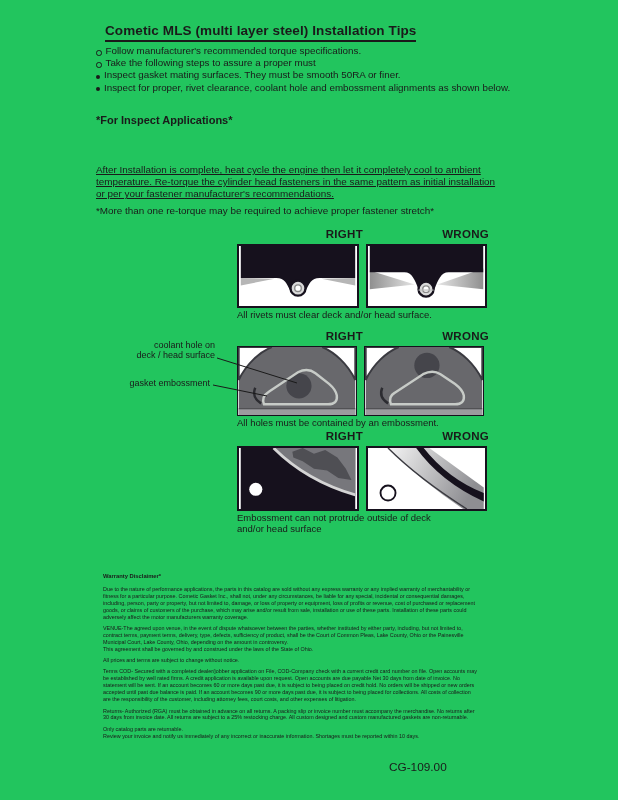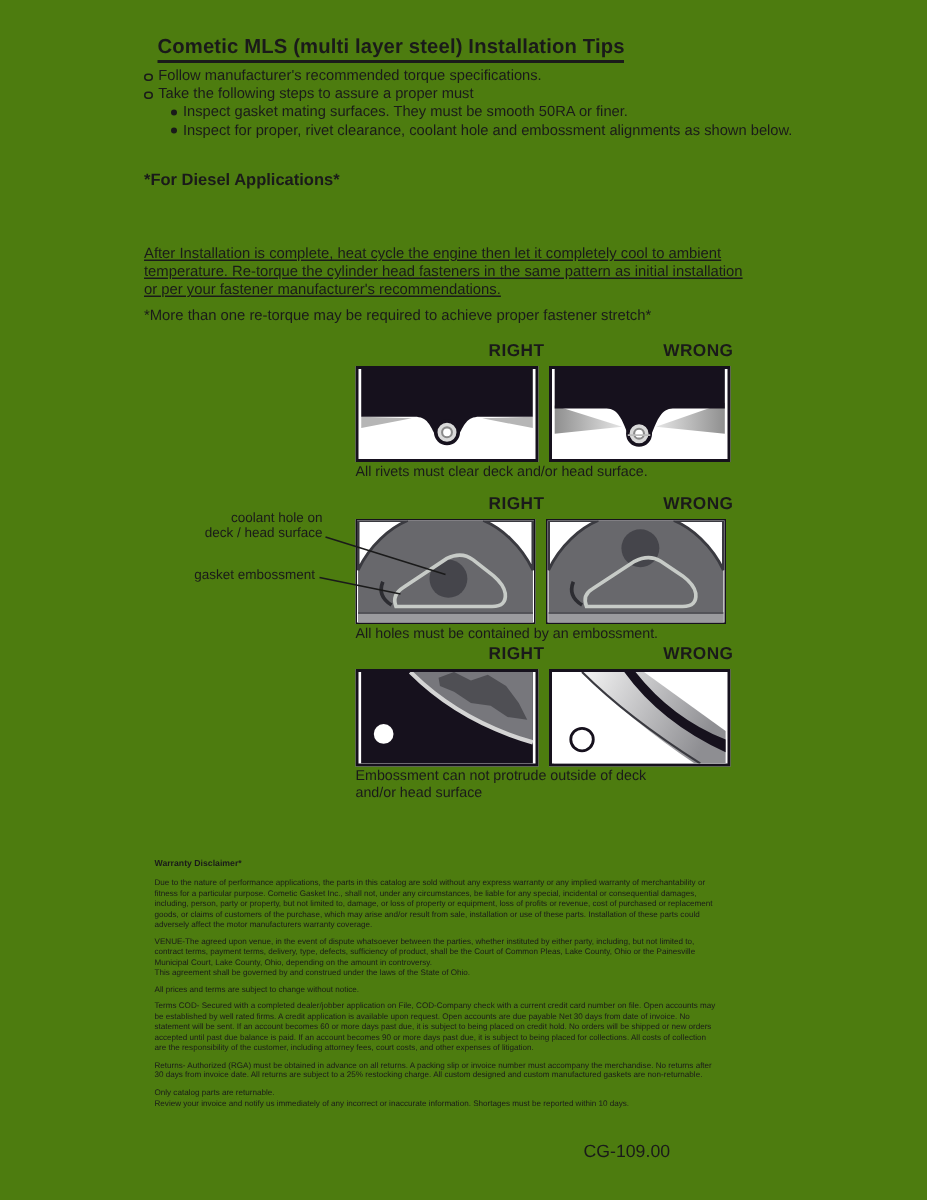--- a/index.html
+++ b/index.html
@@ -1,32 +1,32 @@
 <!DOCTYPE html>
 <html><head>
 <meta charset="utf-8">
 <style>
   html,body { margin:0; padding:0; background:#ffffff; }
   .page {
-    position:relative; width:618px; height:800px; background:#4d7c0f;
+    position:relative; width:618px; height:800px; background:#22c55e;
     font-family:"Liberation Sans", sans-serif; color:#1a1a1a; overflow:hidden;
   }
   .pre { white-space:pre-line; }
 
   
   .title {
     position:absolute; left:105px; top:23px;
     font-size:13.5px; font-weight:bold; letter-spacing:0.1px;
     border-bottom:2px solid #1a1a1a; padding-bottom:2px;
   }
 
   
   .bullets { position:absolute; left:96px; top:45px; font-size:9.8px; }
-  .bullet, .sub-bullet { display:flex; align-items:flex-start; line-height:12.2px; }
-  .sub-bullet { margin-left:18px; }
+  .bullet, .sub-bullet { display:flex; align-items:center; line-height:12.2px; }
+  .sub-bullet { }
   .odot {
     flex:0 0 auto; width:3.5px; height:3.5px; border:1px solid #1a1a1a;
     border-radius:50%; margin:3.5px 4px 0 0;
   }
   .fdot {
     flex:0 0 auto; width:4px; height:4px; background:#1a1a1a;
     border-radius:50%; margin:3.5px 4px 0 0;
   }
 
   
@@ -82,21 +82,21 @@
     <div class="sub-bullet">
       <span class="fdot"></span>
       <span>Inspect gasket mating surfaces.  They must be smooth 50RA or finer.</span>
     </div>
     <div class="sub-bullet">
       <span class="fdot"></span>
       <span>Inspect for proper, rivet clearance, coolant hole and embossment alignments as shown below.</span>
     </div>
   </div>
 
-  <div class="diesel-heading">*For Diesel Applications*</div>
+  <div class="diesel-heading">*For Inspect Applications*</div>
   <div class="body-para para2 pre">After Installation is complete, heat cycle the engine then let it completely cool to ambient
 temperature. Re-torque the cylinder head fasteners in the same pattern as initial installation
 or per your fastener manufacturer's recommendations.</div>
   <div class="body-para retorque-note">*More than one re-torque may be required to achieve proper fastener stretch*</div>
 
   <div class="fig-row fig-row1">
     <div class="fig-labels">
       <span class="fig-label">RIGHT</span>
       <span class="fig-label">WRONG</span>
     </div>

